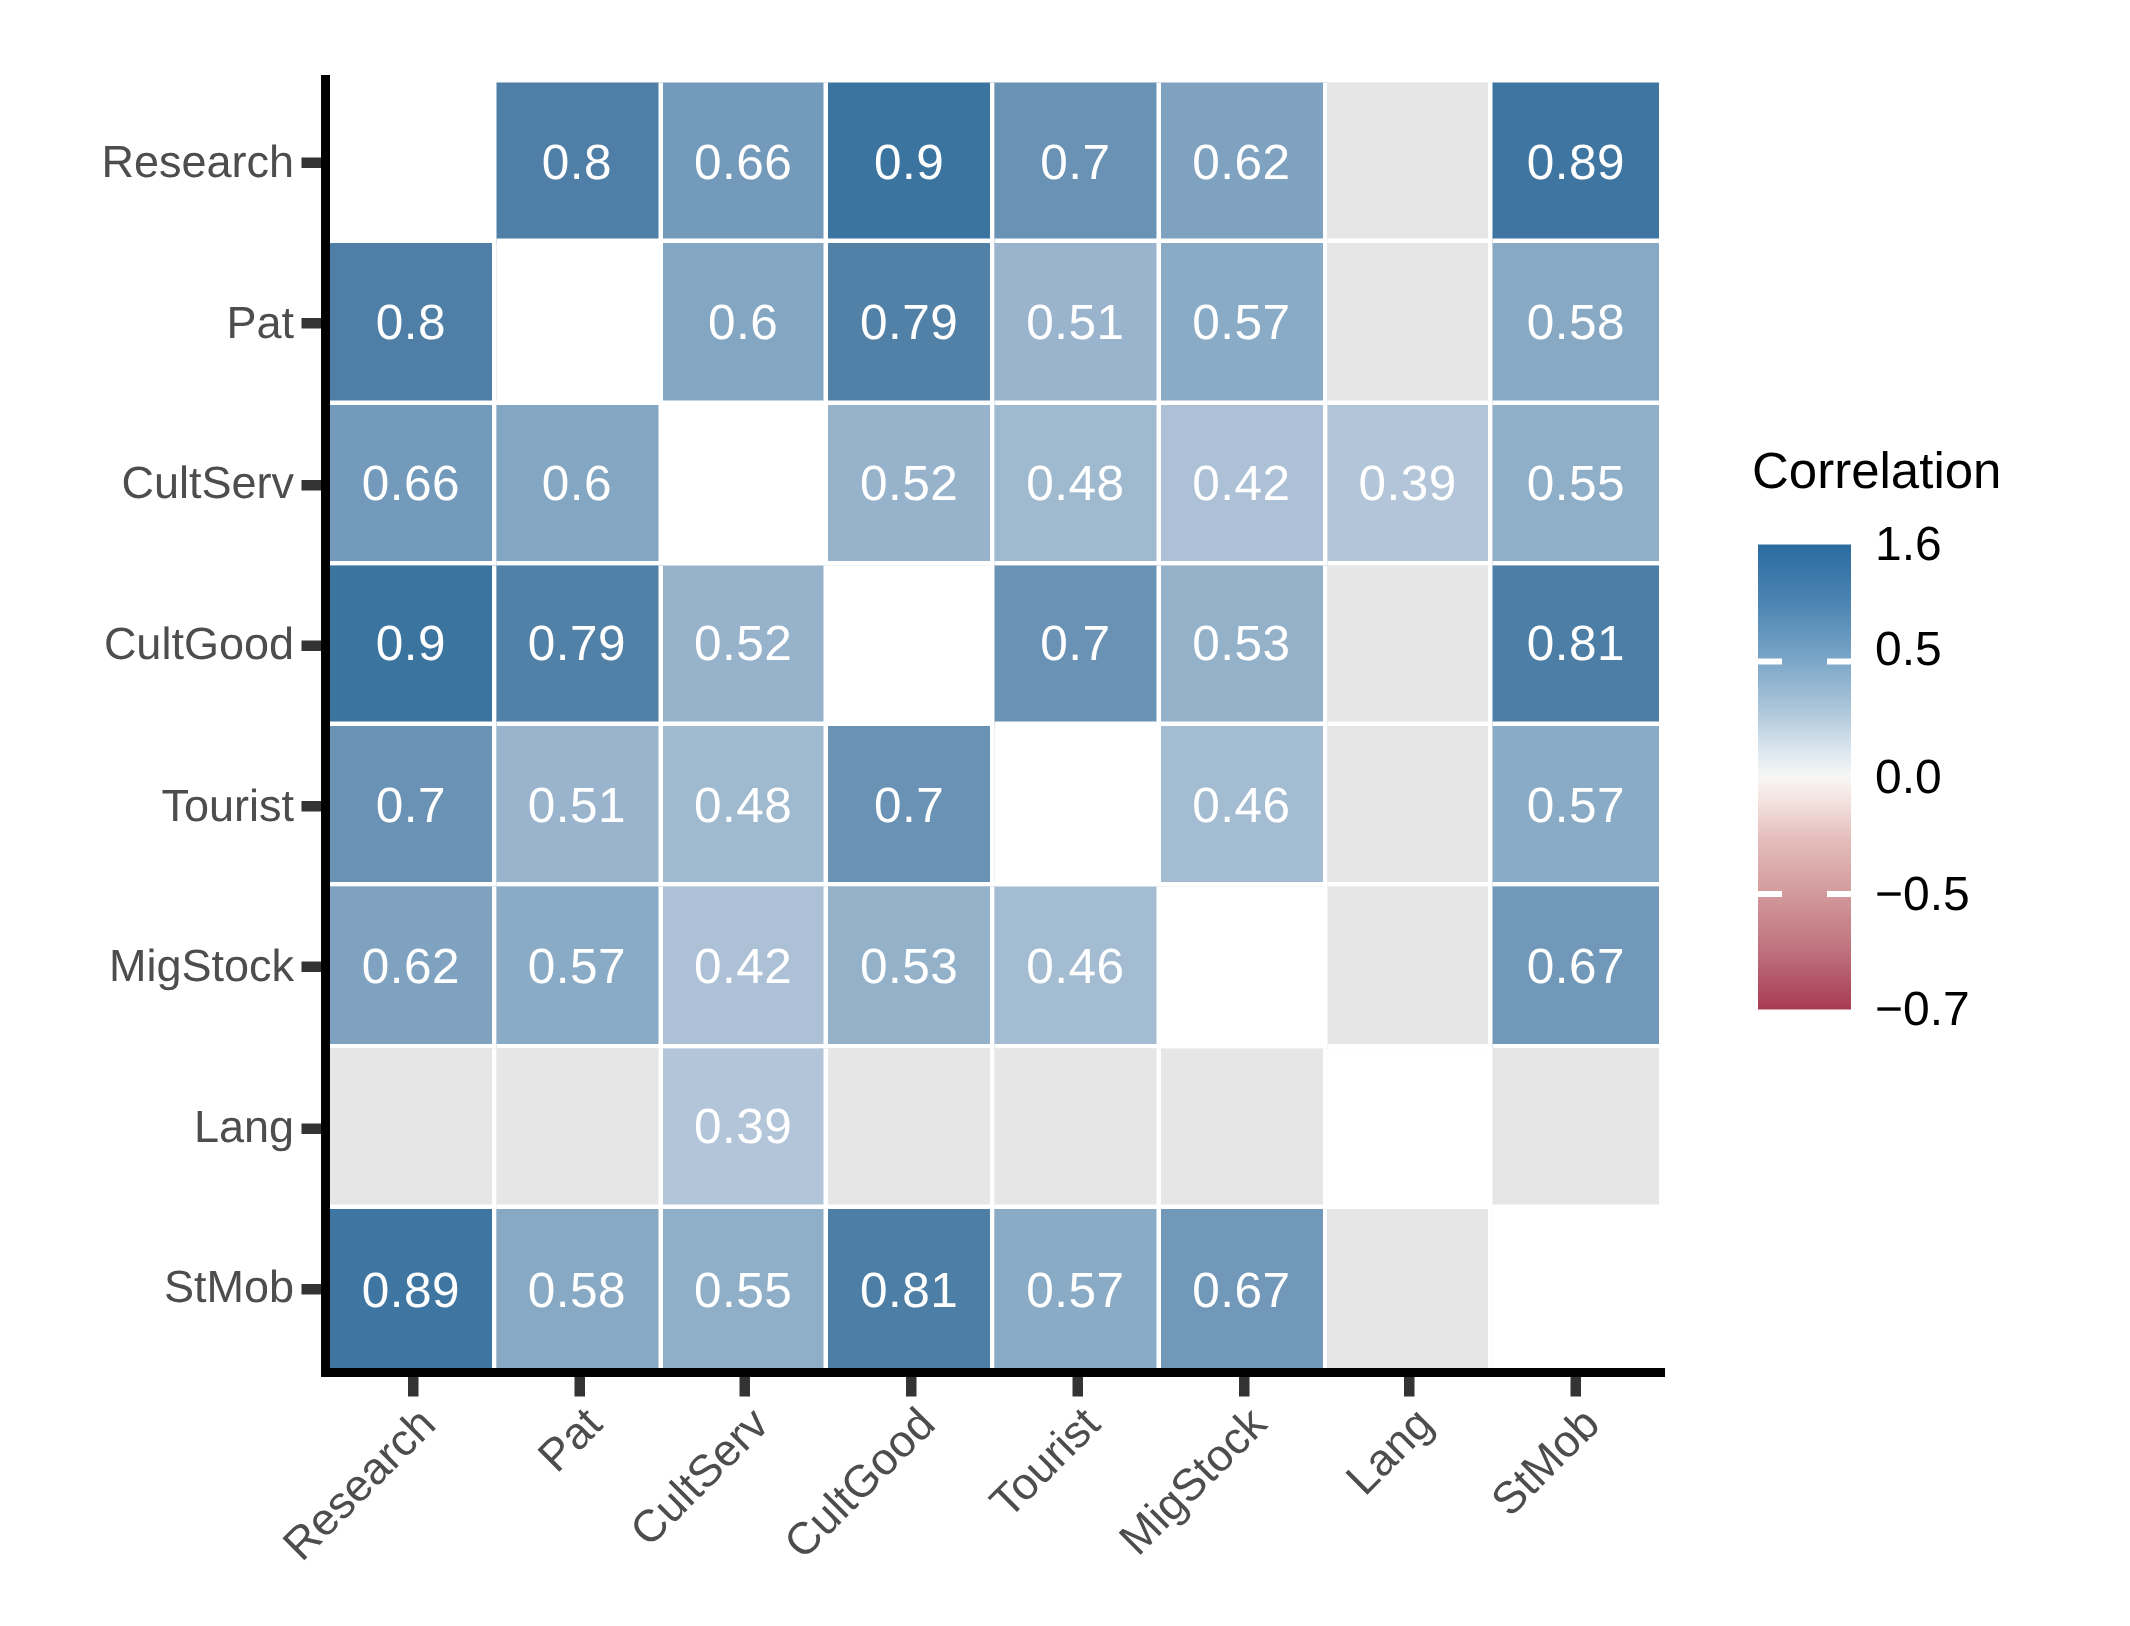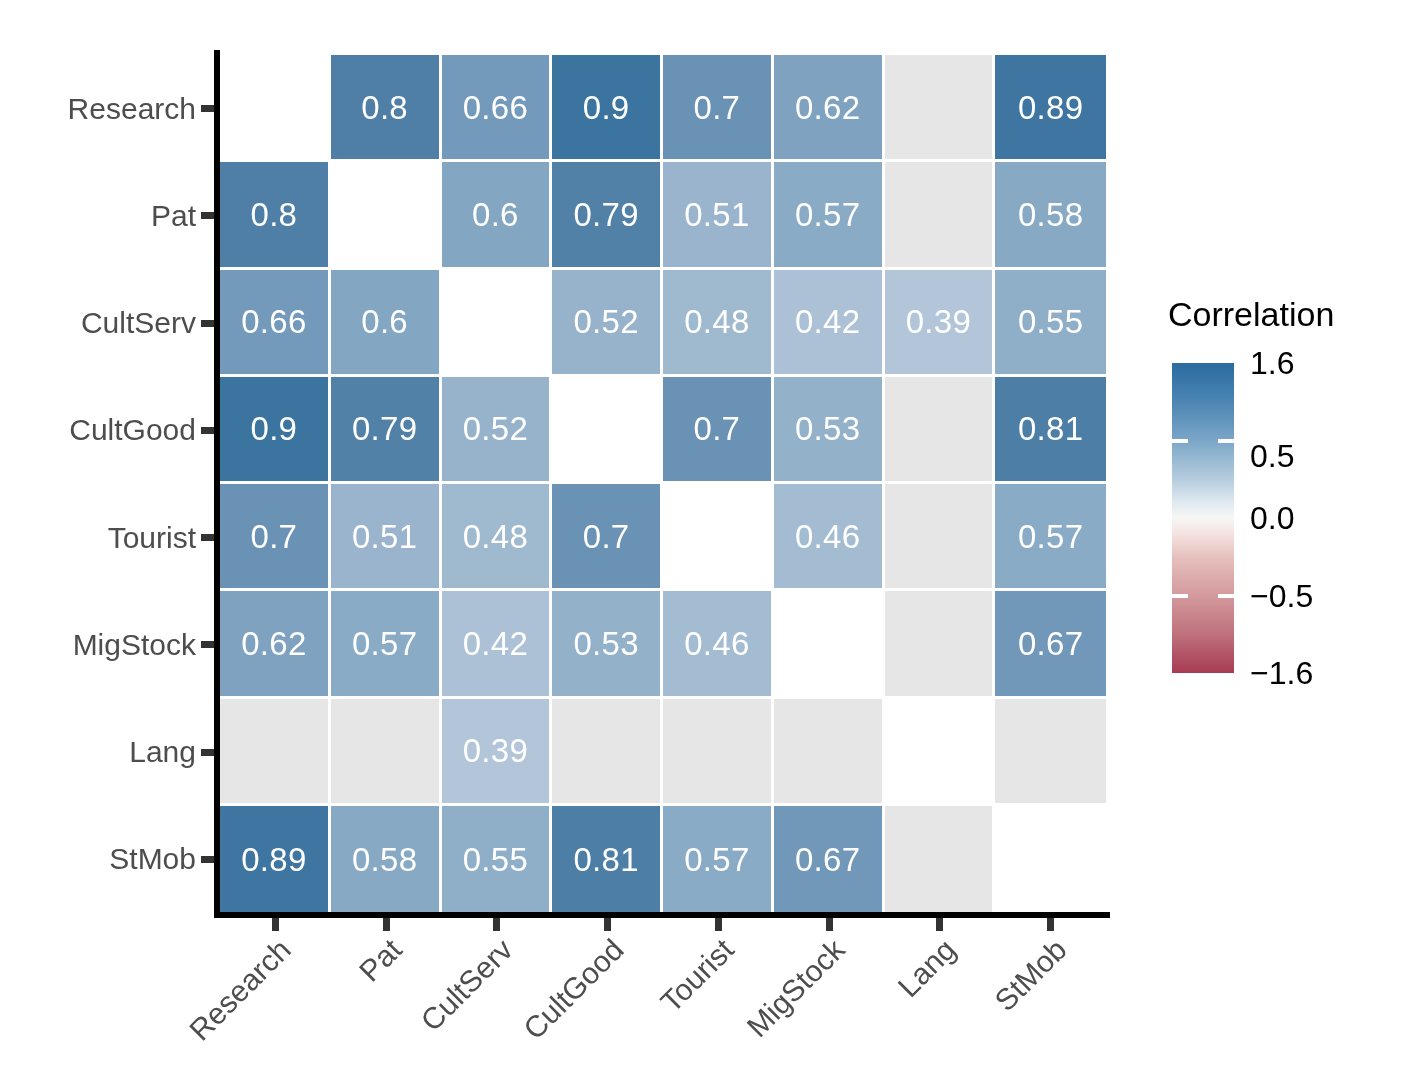--- a/index.html
+++ b/index.html
@@ -404,20 +404,20 @@
     <div id="legend-title">Correlation</div>
     <div id="legend-bar"></div>
     <div id="legend-ticks">
         <div class="legend-tick" style="top: 143.5px; left: 4px;"></div>
         <div class="legend-tick" style="top: 143.5px; left: 50px;"></div>
         <div class="legend-tick" style="top: 298.5px; left: 4px;"></div>
         <div class="legend-tick" style="top: 298.5px; left: 50px;"></div>
       </div>
     <div id="legend-labels">
         <div class="legend-label" style="top: 68px;">1.6</div>
-        <div class="legend-label" style="top: 161px;">0.5</div>
+        <div class="legend-label" style="top: 138px;">0.5</div>
         <div class="legend-label" style="top: 223px;">0.0</div>
         <div class="legend-label" style="top: 300.5px;">−0.5</div>
-        <div class="legend-label" style="top: 378px;">−1.6</div>
+        <div class="legend-label" style="top: 378px;">−0.7</div>
       </div>
   </div>
 
 </div>
 
 </body></html>

